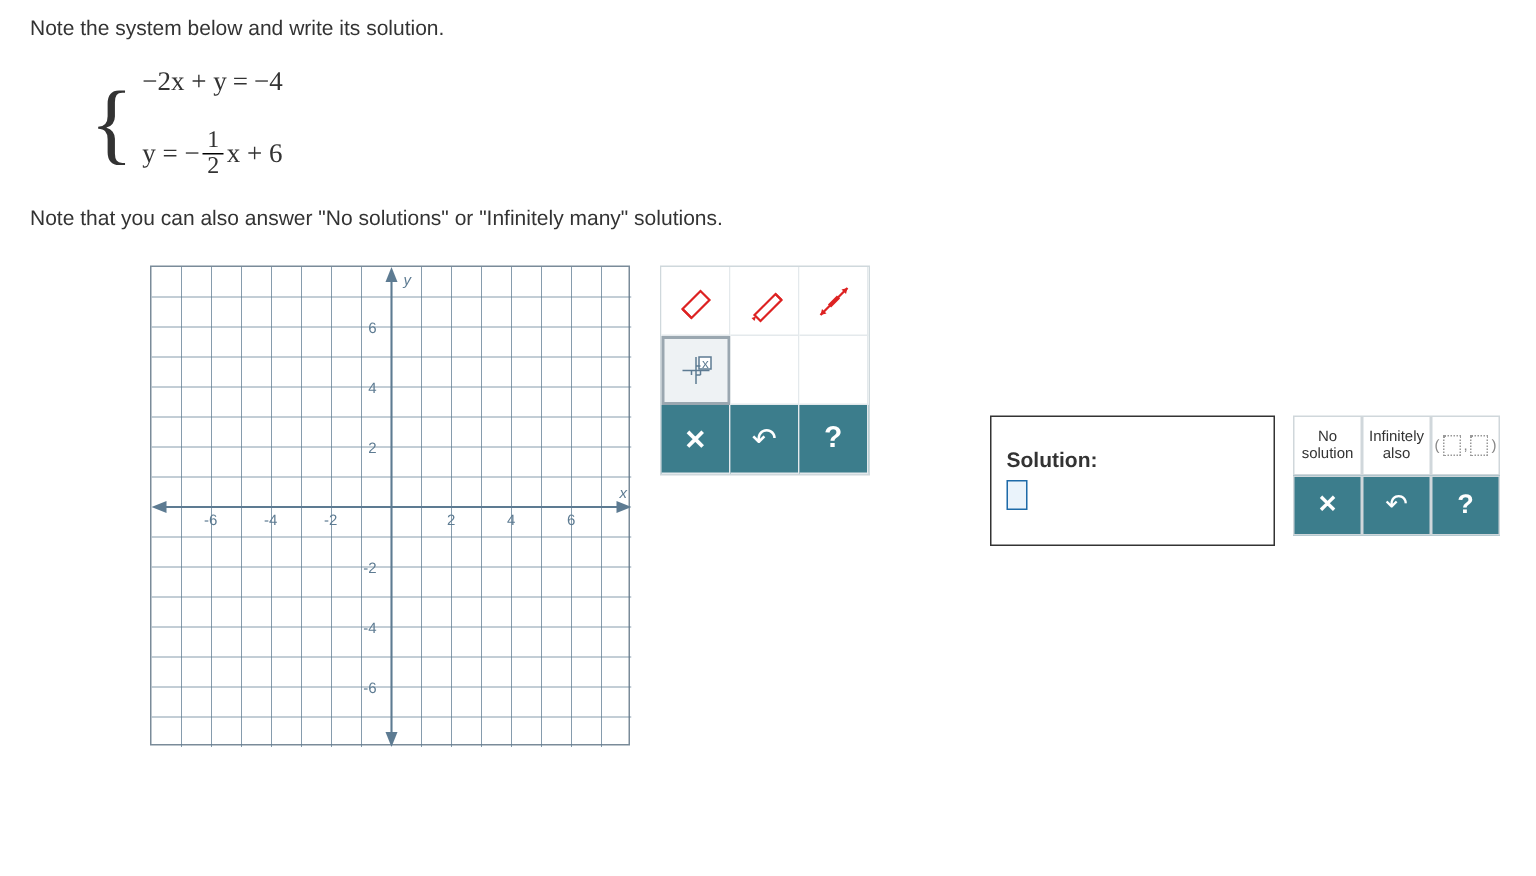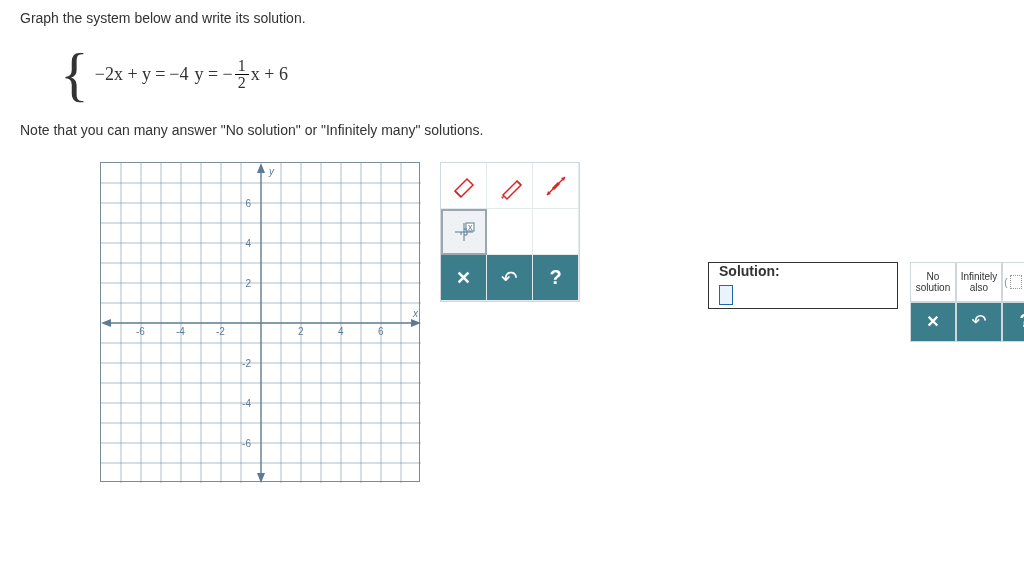--- a/index.html
+++ b/index.html
@@ -19,21 +19,21 @@
     font-size: 18px;
     display: flex;
     align-items: center;
   }
   .brace {
     font-size: 60px;
     line-height: 60px;
     font-weight: 100;
     margin-right: 6px;
   }
-  .eqs { display: flex; flex-direction: row; gap: 6px; }
+  .eqs { display: flex; flex-direction: column; gap: 21px; }
   .eq { display: flex; align-items: center; }
   .frac {
     display: inline-flex;
     flex-direction: column;
     align-items: center;
     vertical-align: middle;
     margin: 0 2px;
     font-size: 16px;
     line-height: 1;
   }
@@ -73,23 +73,22 @@
     background: #fff;
   }
   .tool.selected { background: #eef2f4; border: 2px solid #9aa7b0; }
   .tool.dark { background: #3c7d8c; color: #fff; }
   .tool svg { display: block; }
 
   
   .sol-panel-wrap { display: flex; align-items: flex-start; gap: 12px; margin-left: 60px; margin-top: 100px; }
   .sol-panel {
     border: 1px solid #333;
-    padding: 0 10px;
+    padding: 20px 10px;
     width: 190px;
-    margin-left: 48px;
   }
   .sol-panel .label { font-weight: bold; margin-bottom: 6px; }
   .sol-input {
     width: 14px; height: 20px;
     border: 1px solid #1e6aa8;
     background: #eaf3fb;
     display: inline-block;
   }
 
   .ans-tools {
@@ -106,42 +105,42 @@
     text-align: center;
     line-height: 1.1;
   }
   .ans-tools .cell.dark { background: #3c7d8c; color: #fff; }
   .pair-box { display:flex; align-items:center; gap:2px; color:#888; }
   .pair-box .sq { width:12px; height:14px; border:1px dotted #999; }
 </style>
 </head>
 <body>
 
-<div class="question">Graph the system below and write its solution.</div>
+<div class="question">Note the system below and write its solution.</div>
 
 <div class="system">
   <span class="brace">{</span>
   <div class="eqs">
     <div class="eq">
       <span>−2x + y</span>
       <span style="margin:0 4px;">=</span>
       <span>−4</span>
     </div>
     <div class="eq">
       <span>y = −</span>
       <span class="frac">
         <span class="num">1</span>
         <span class="den">2</span>
       </span>
       <span>x + 6</span>
     </div>
   </div>
 </div>
 
-<div class="note">Note that you can many answer "No solution" or "Infinitely many" solutions.</div>
+<div class="note">Note that you can also answer "No solutions" or "Infinitely many" solutions.</div>
 
 <div class="work-row">
   <div class="graph-wrap">
     <div class="graph">
       <svg class="grid" width="320" height="320" viewBox="0 0 320 320">
 
         <g>
           <line class="gline" x1="20" y1="0" x2="20" y2="320"></line>
             <line class="gline" x1="40" y1="0" x2="40" y2="320"></line>
             <line class="gline" x1="60" y1="0" x2="60" y2="320"></line>

